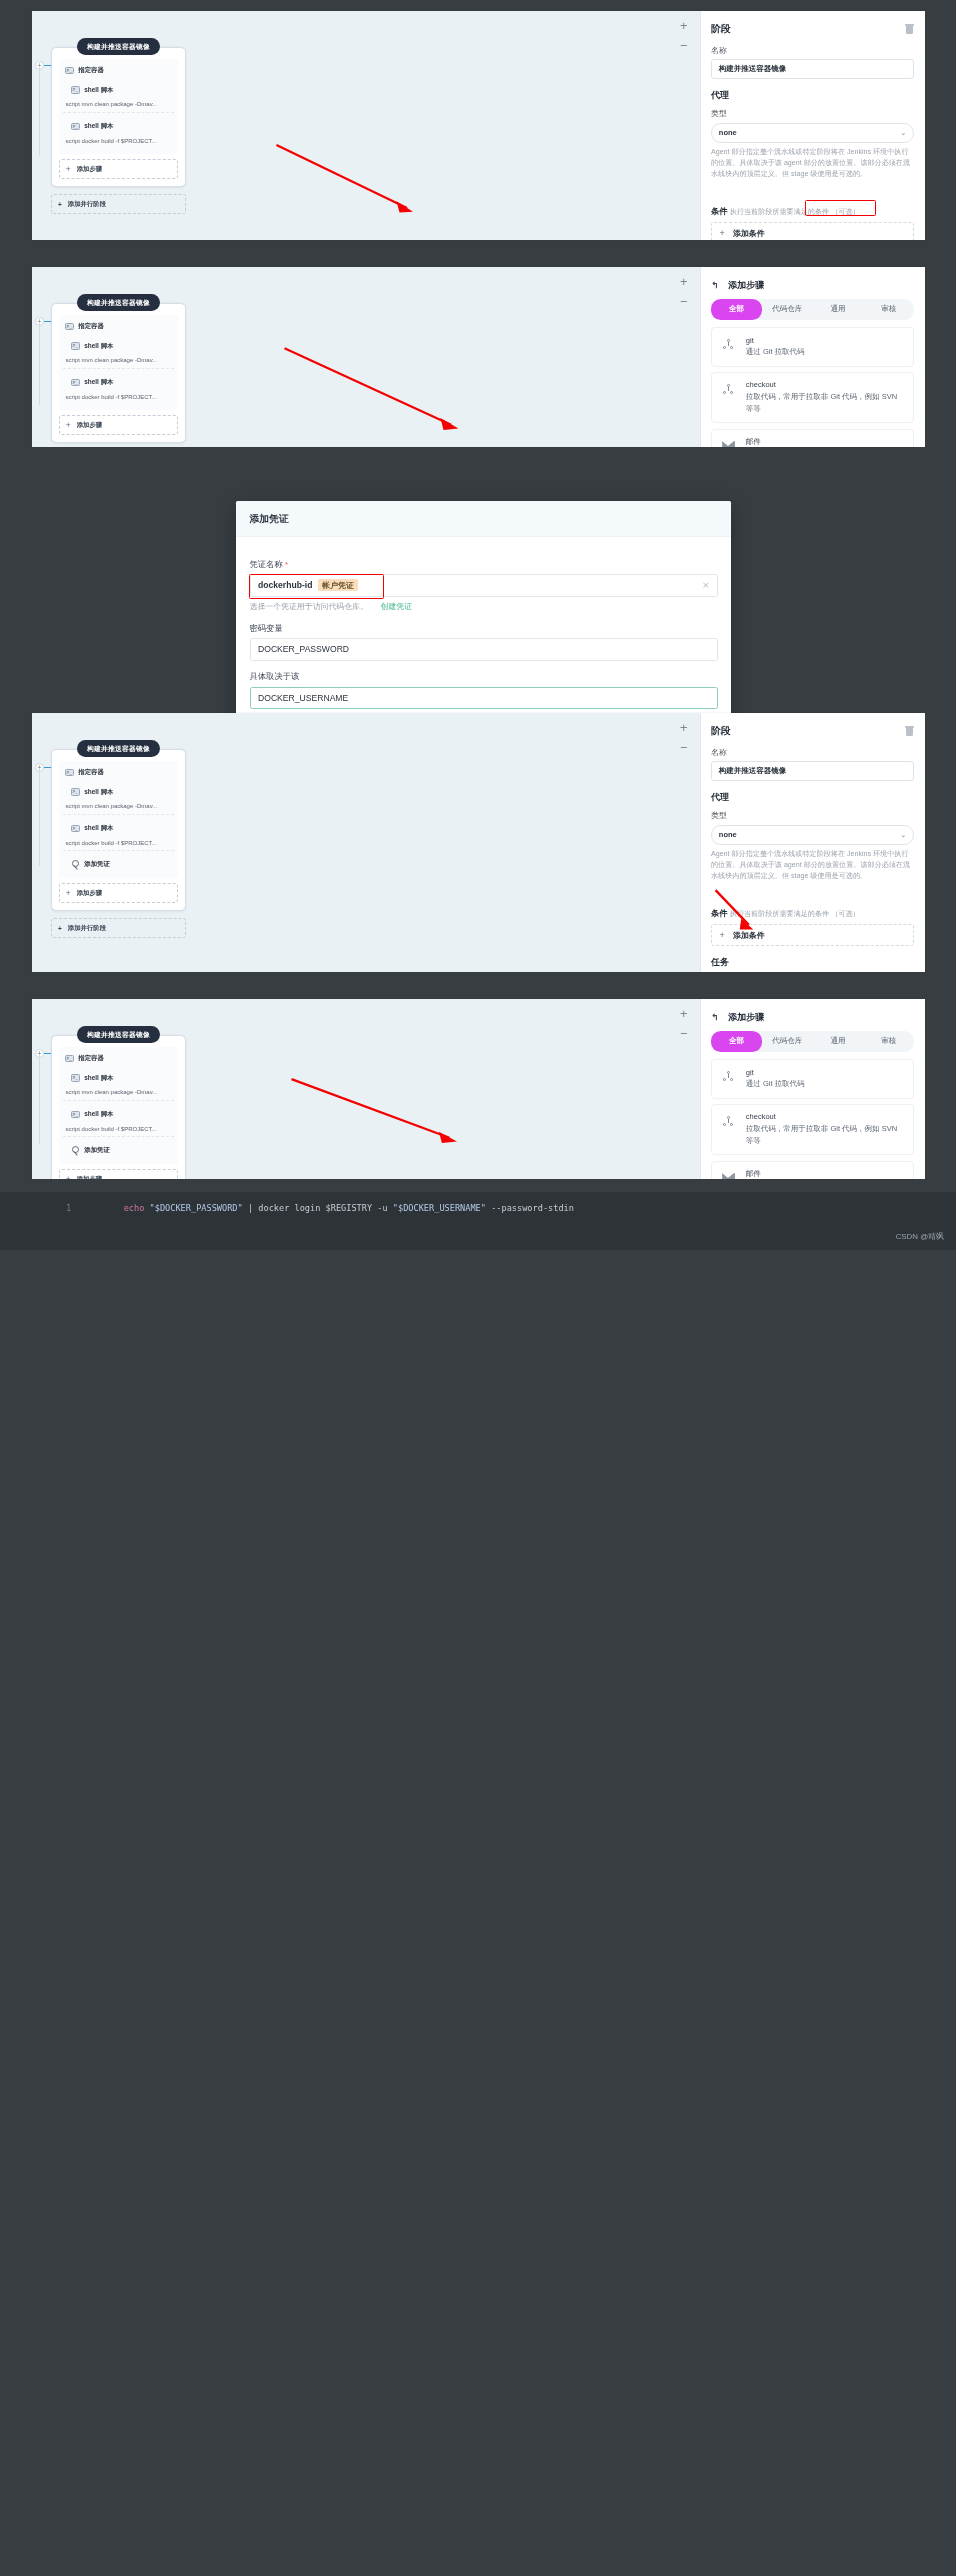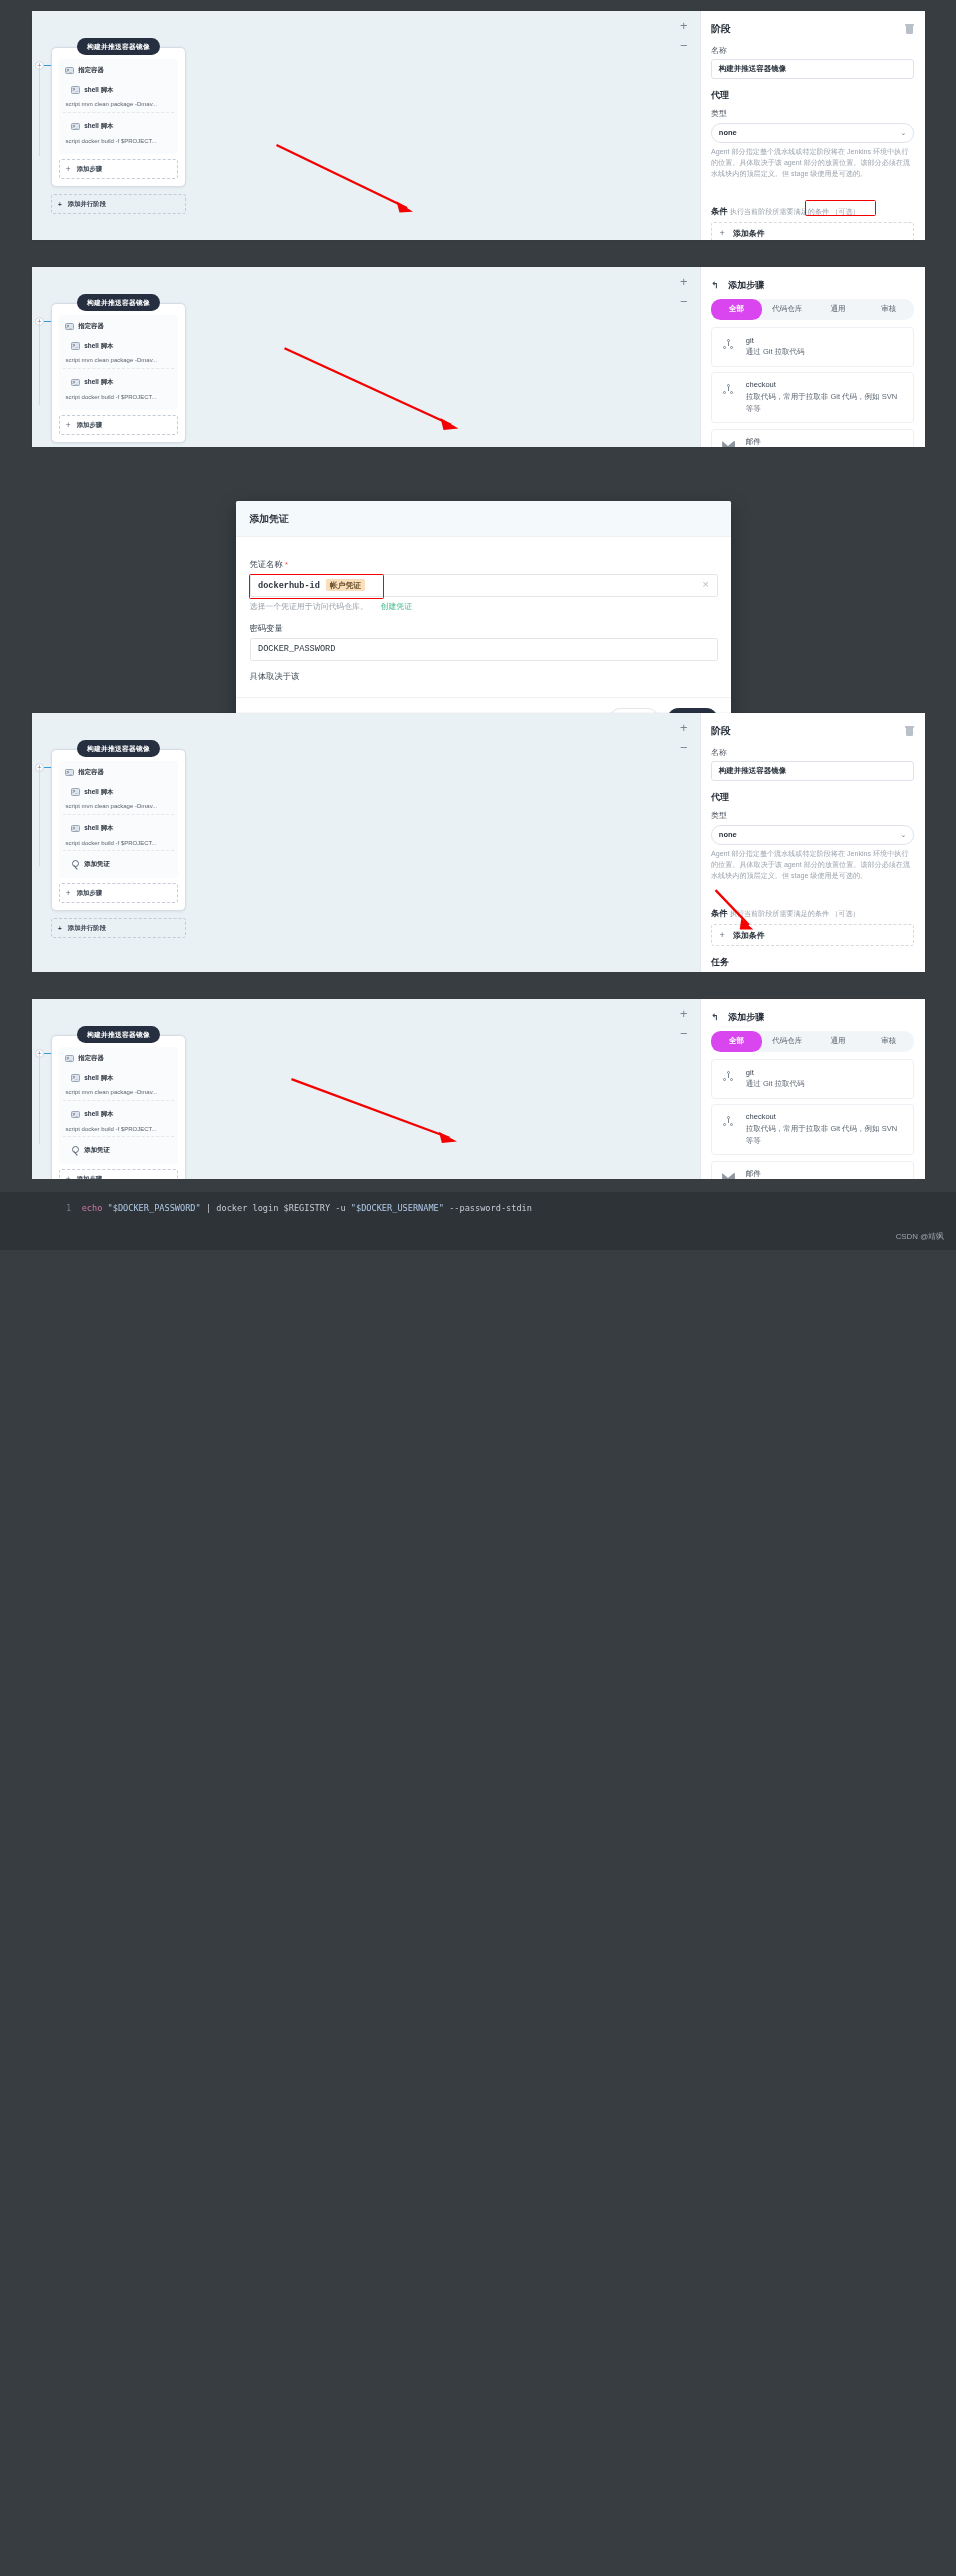--- a/index.html
+++ b/index.html
@@ -263,21 +263,21 @@
     font-size: 9.8px; color:#2b333d; font-weight: bold;
     border-bottom:0.8px solid #eef2f5;
   }
   .modal-body { padding: 13.5px 13.5px 10.5px 13.5px; }
   .m-label { font-size: 8.3px; color:#3c4552; margin: 10.5px 0 4.5px 0; }
   .m-label:first-child { margin-top: 8px; }
   .req { color:#e55; font-size:7.5px; }
   .m-input {
     border:0.8px solid #e2e6eb; border-radius:2.3px; height: 22.5px;
     display:flex; align-items:center; justify-content:space-between;
-    padding: 0 7.5px; font-size: 8.6px; color:#2b333d;font-family:Liberation Mono, monospace;
+    padding: 0 7.5px; font-size: 8.6px; color:#2b333d;
   }
   .m-input.green { border-color:#8fceb2; }
   .m-input b { font-weight:bold; }
   .tag-chip {
     background:#fbdfbc; color:#6c5330; font-size:7.9px; font-weight:bold;
     padding: 1.5px 3.8px; border-radius:1.5px; margin-left:6px;
   }
   .m-hint { font-size:7.9px; color:#9aa2ac; margin-top:4.5px; }
   .m-hint a { color:#43b98a; text-decoration:none; margin-left:10.5px;}
   .modal-foot {
@@ -296,21 +296,21 @@
   .code-bar {
     background:#2e3337; width:956px; padding: 4.5px 0 0 0;
   }
   .code-line {
     background:#2e3337; margin-left: 66px; margin-right: 44px;
     font-family: "DejaVu Sans Mono", "Liberation Mono", monospace;
     font-size: 8.6px; line-height: 16.5px; white-space: nowrap;
     padding: 3px 0 4.5px 0;
   }
   .ln { color:#717a84; margin-right: 10.5px; }
-  .c-kw { color:#cd77a4; }
+  .c-kw { color:#cd77a4;margin-left:42px; }
   .c-str { color:#b0c9e8; }
   .c-def { color:#c3ccd6; }
   .c-pipe { color:#c3ccd6; }
   .watermark {
     text-align:right; color:#9aa3ad; font-size: 7.9px;
     padding: 10.5px 12px 7.5px 0;
     font-family:"Liberation Sans", sans-serif;
   }
   .gap { height: 27px; background:#373d41; }
 </style>
@@ -529,20 +529,21 @@
           <span class="close-x">×</span>
           <div class="redbox" style="left:-1.5px;top:-1.5px;width:135px;height:25.5px;"></div>
         </div>
         <div class="m-hint">
           <span>选择一个凭证用于访问代码仓库。</span>
           <a>创建凭证</a>
         </div>
         <div class="m-label">密码变量</div>
         <div class="m-input" style="position:relative;">DOCKER_PASSWORD</div>
         <div class="m-label">具体取决于该</div>
+        <div class="m-input green" style="position:relative;">DOCKER_USERNAME</div>
       </div>
       <div class="modal-foot">
         <div class="btn btn-cancel">取消</div>
         <div class="btn btn-ok">确定</div>
       </div>
     </div>
   </div>
 
   <div class="gap" style="height:44px;"></div>
   <div class="panel" style="height:259px;">

